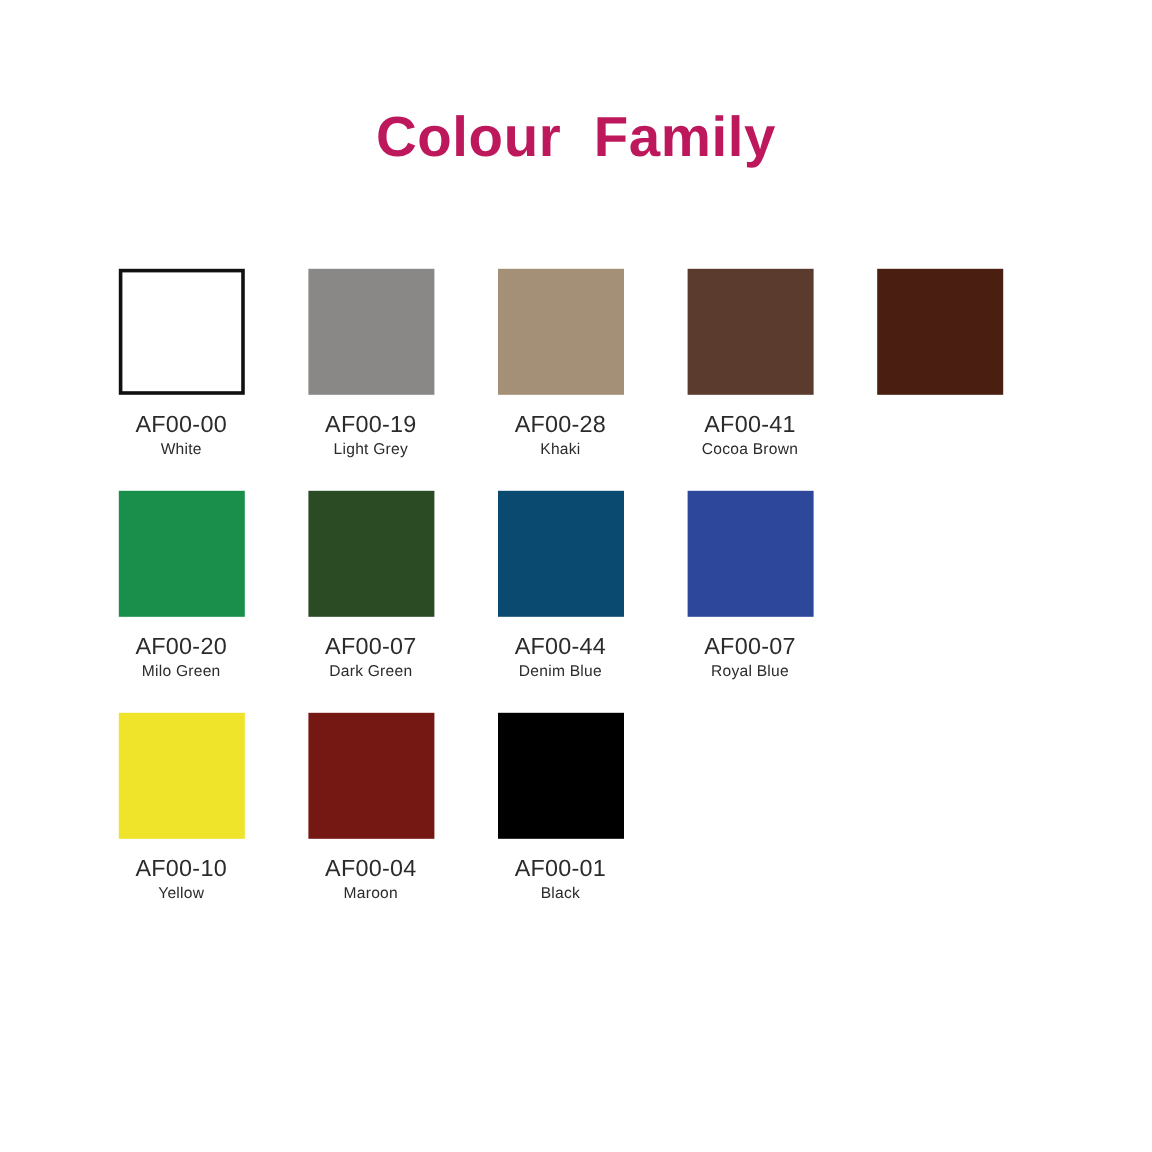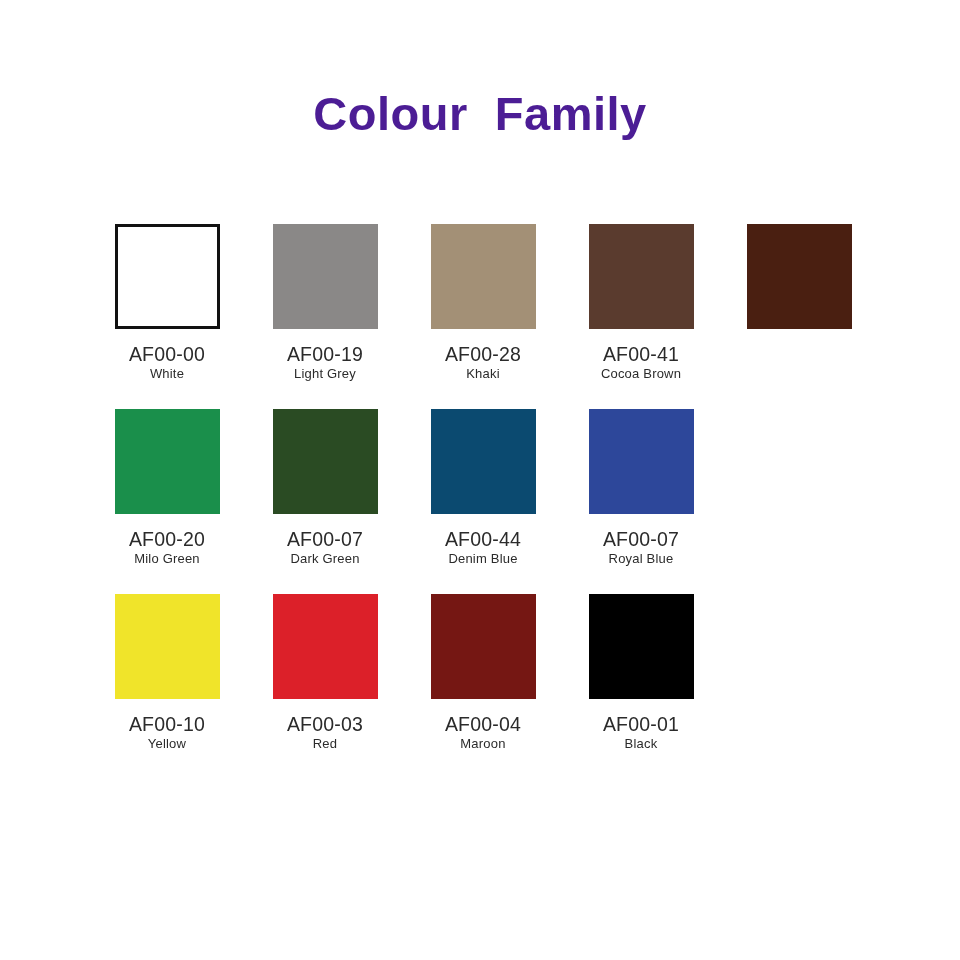--- a/index.html
+++ b/index.html
@@ -22,27 +22,27 @@
   .title {
     position: absolute;
     top: 86px;
     left: 0;
     width: 960px;
     text-align: center;
     font-family: "Liberation Sans", sans-serif;
     font-size: 47px;
     font-weight: bold;
     letter-spacing: 0.5px;
-    color: #4c1d95;
+    color: #be185d;
     white-space: pre;
   }
   .grid {
     position: absolute;
     top: 224px;
-    left: 88px;
+    left: 72px;
     width: 790px;
     display: flex;
     flex-direction: column;
     row-gap: 0px;
   }
   .row {
     display: flex;
     flex-direction: row;
     justify-content: flex-start;
     align-items: flex-start;
@@ -154,27 +154,20 @@
       </div>
       <div class="row">
         <div class="cell">
           <div class="swatch" style="background: rgb(240, 228, 42);"></div>
           <div class="labels">
             <span class="code">AF00-10</span>
             <span class="name">Yellow</span>
           </div>
         </div>
         <div class="cell">
-          <div class="swatch" style="background: rgb(220, 32, 41);"></div>
-          <div class="labels">
-            <span class="code">AF00-03</span>
-            <span class="name">Red</span>
-          </div>
-        </div>
-        <div class="cell">
           <div class="swatch" style="background: rgb(117, 23, 19);"></div>
           <div class="labels">
             <span class="code">AF00-04</span>
             <span class="name">Maroon</span>
           </div>
         </div>
         <div class="cell">
           <div class="swatch" style="background: rgb(0, 0, 0);"></div>
           <div class="labels">
             <span class="code">AF00-01</span>

